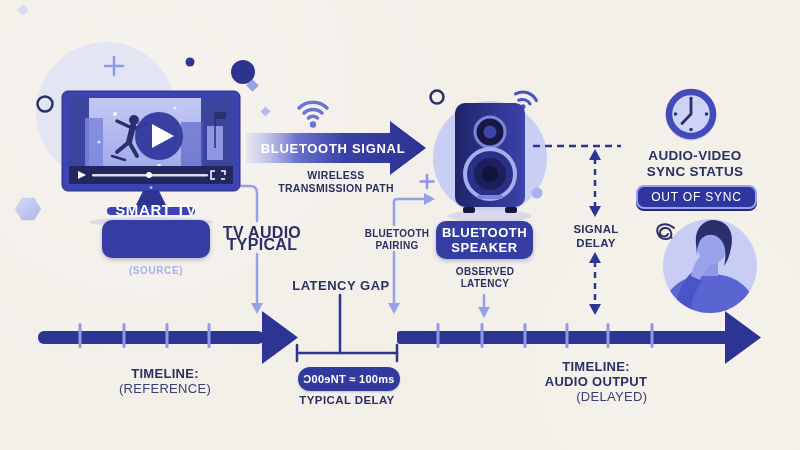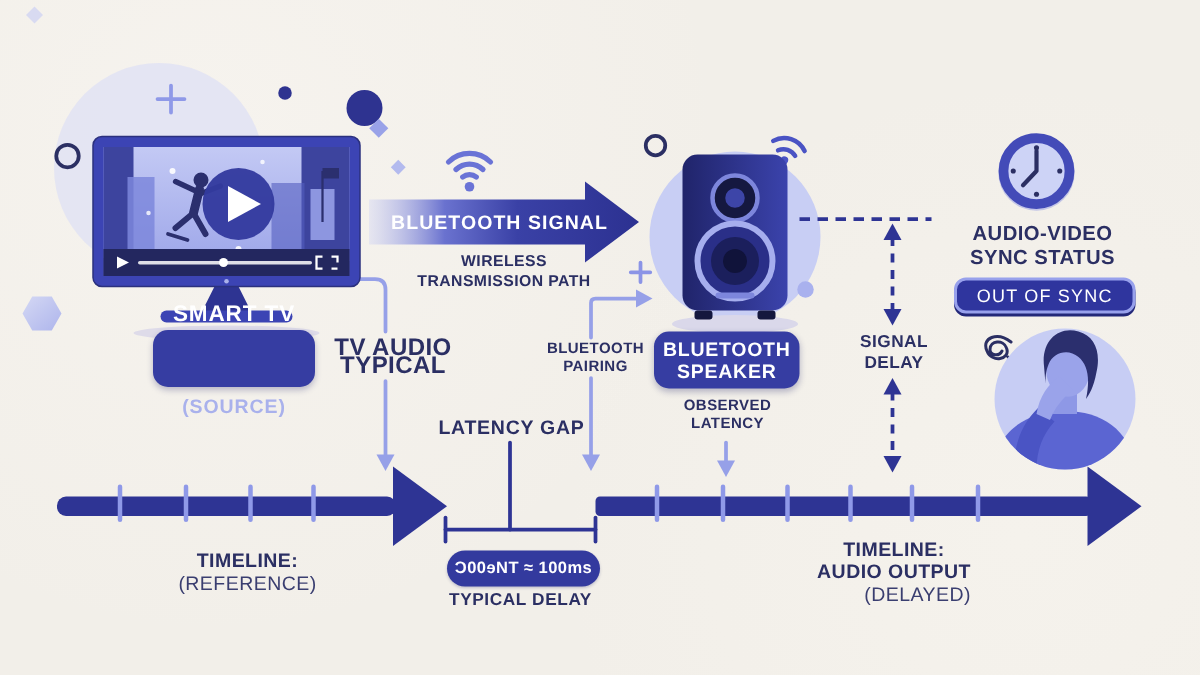--- a/index.html
+++ b/index.html
@@ -10,21 +10,21 @@
                #f2efe9;}
   svg{display:block;}
   .abs{position:absolute;}
   .lbl{position:absolute;transform:translate(-50%,-50%);text-align:center;
        font-weight:800;color:#2b2f63;letter-spacing:.3px;white-space:nowrap;}
   .lbl .sub{font-weight:500;color:#3a3e70;text-align:right;}
   .badge{position:absolute;display:flex;flex-direction:column;align-items:center;justify-content:center;
          background:#363da2;border-radius:10px;color:#fff;text-align:center;
          box-shadow:0 2px 4px rgba(40,42,110,.30);}
   .badge .b1{font-weight:800;font-size:15px;letter-spacing:.6px;line-height:16px;}
-  .badge .b2{font-weight:600;font-size:13px;color:#a9b1ec;letter-spacing:.6px;line-height:12px;margin-top:47px;}
+  .badge .b2{font-weight:600;font-size:10px;color:#a9b1ec;letter-spacing:.6px;line-height:12px;margin-top:47px;}
   .badge .s1{font-weight:800;font-size:13px;letter-spacing:.5px;line-height:15px;}
   .pillbadge{position:absolute;display:flex;align-items:center;justify-content:center;
          background:#333a9e;border-radius:12px;color:#fff;font-weight:700;font-size:11px;letter-spacing:.3px;
          box-shadow:0 1px 2px rgba(40,42,110,.25);}
   .statusbadge{position:absolute;display:flex;align-items:center;justify-content:center;
          background:#2f359e;border:2px solid #98a1ec;border-radius:8px;color:#fff;
          font-weight:400;font-size:12px;letter-spacing:.8px;box-shadow:0 2px 0 #232879;}
 </style>
 </head>
 <body>

